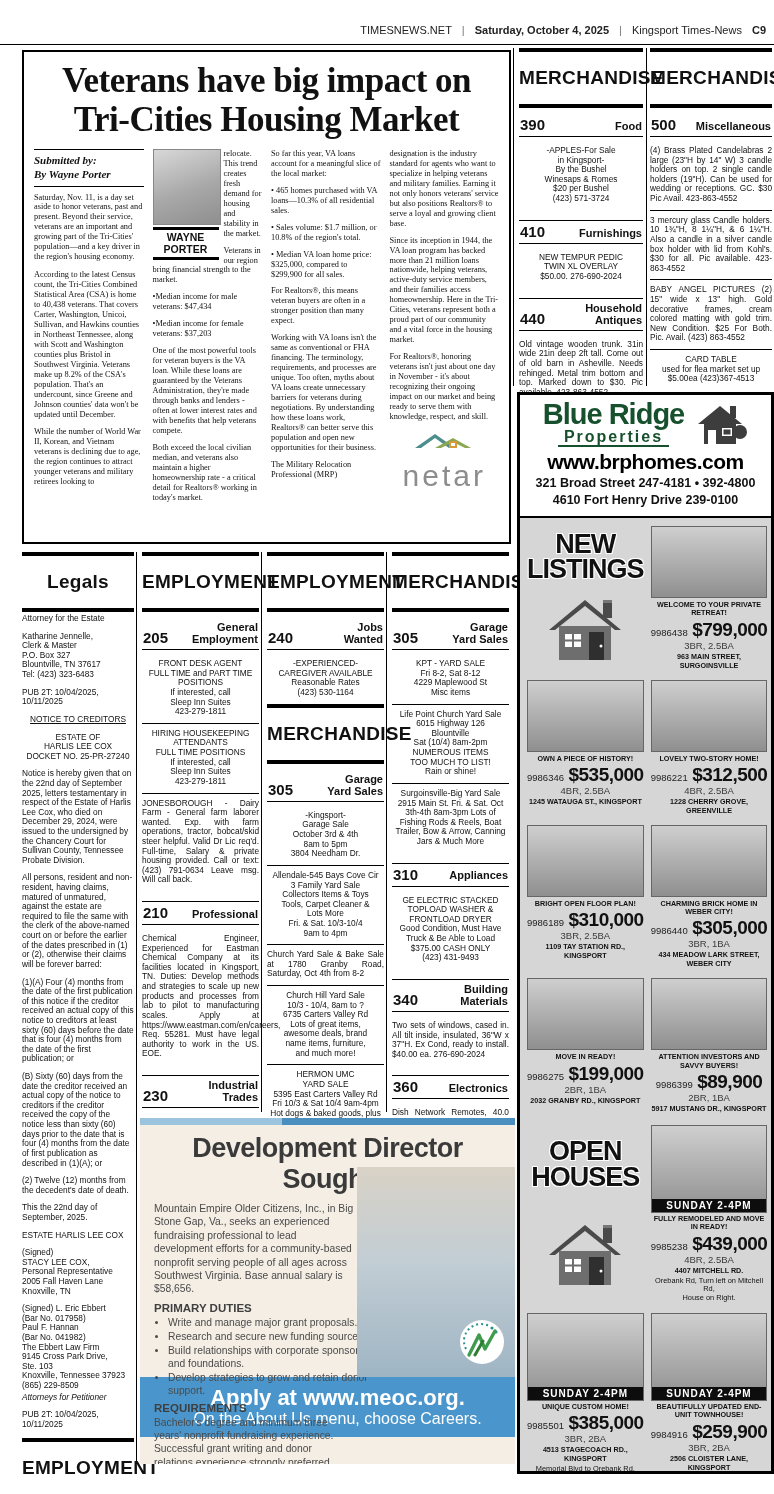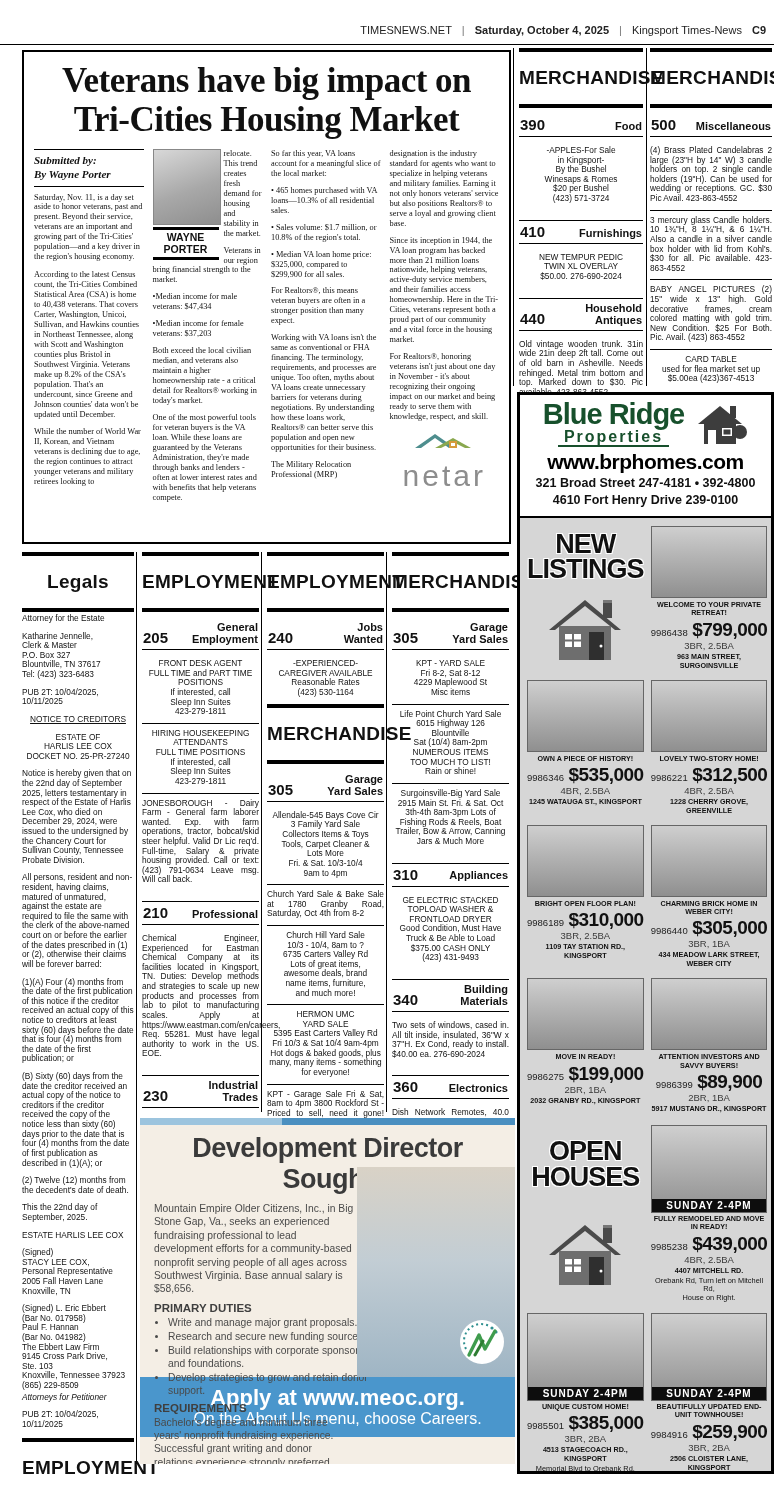--- a/index.html
+++ b/index.html
@@ -138,22 +138,22 @@
         <div class="porter">
           <div class="ph"></div>
           <div class="cap">WAYNE
 PORTER</div>
         </div>
         <div>
             <p>relocate. This trend creates fresh demand for housing and stability in the market.</p>
             <p>Veterans in our region bring financial strength to the market.</p>
             <p>•Median income for male veterans: $47,434</p>
             <p>•Median income for female veterans: $37,203</p>
+            <p>One of the most powerful tools for veteran buyers is the VA loan. While these loans are guaranteed by the Veterans Administration, they're made through banks and lenders - often at lower interest rates and with benefits that help veterans compete.</p>
             <p>Both exceed the local civilian median, and veterans also maintain a higher homeownership rate - a critical detail for Realtors® working in today's market.</p>
-            <p>One of the most powerful tools for veteran buyers is the VA loan. While these loans are guaranteed by the Veterans Administration, they're made through banks and lenders - often at lower interest rates and with benefits that help veterans compete.</p>
           </div>
       </div>
       <div class="art-col">
         <div>
             <p>So far this year, VA loans account for a meaningful slice of the local market:</p>
             <p>• 465 homes purchased with VA loans—10.3% of all residential sales.</p>
             <p>• Sales volume: $1.7 million, or 10.8% of the region's total.</p>
             <p>• Median VA loan home price: $325,000, compared to $299,900 for all sales.</p>
             <p>For Realtors®, this means veteran buyers are often in a stronger position than many expect.</p>
             <p>Working with VA loans isn't the same as conventional or FHA financing. The terminology, requirements, and processes are unique. Too often, myths about VA loans create unnecessary barriers for veterans during negotiations. By understanding how these loans work, Realtors® can better serve this population and open new opportunities for their business.</p>
@@ -526,20 +526,25 @@
 Reasonable Rates
 (423) 530-1164</div>
       </div>
     <div class="sec-header">MERCHANDISE</div>
     <div class="cat">
       <span class="catnum">305</span>
       <span class="catname">Garage
 Yard Sales</span>
     </div>
     <div class="ads">
+      <div class="ad c">-Kingsport-
+Garage Sale
+October 3rd &amp; 4th
+8am to 5pm
+3804 Needham Dr.</div>
       <div class="ad c">Allendale-545 Bays Cove Cir
 3 Family Yard Sale
 Collectors Items &amp; Toys
 Tools, Carpet Cleaner &amp;
 Lots More
 Fri. &amp; Sat. 10/3-10/4
 9am to 4pm</div>
       <div class="ad j">Church Yard Sale &amp; Bake Sale at 1780 Granby Road, Saturday, Oct 4th from 8-2</div>
       <div class="ad c">Church Hill Yard Sale
 10/3 - 10/4, 8am to ?

